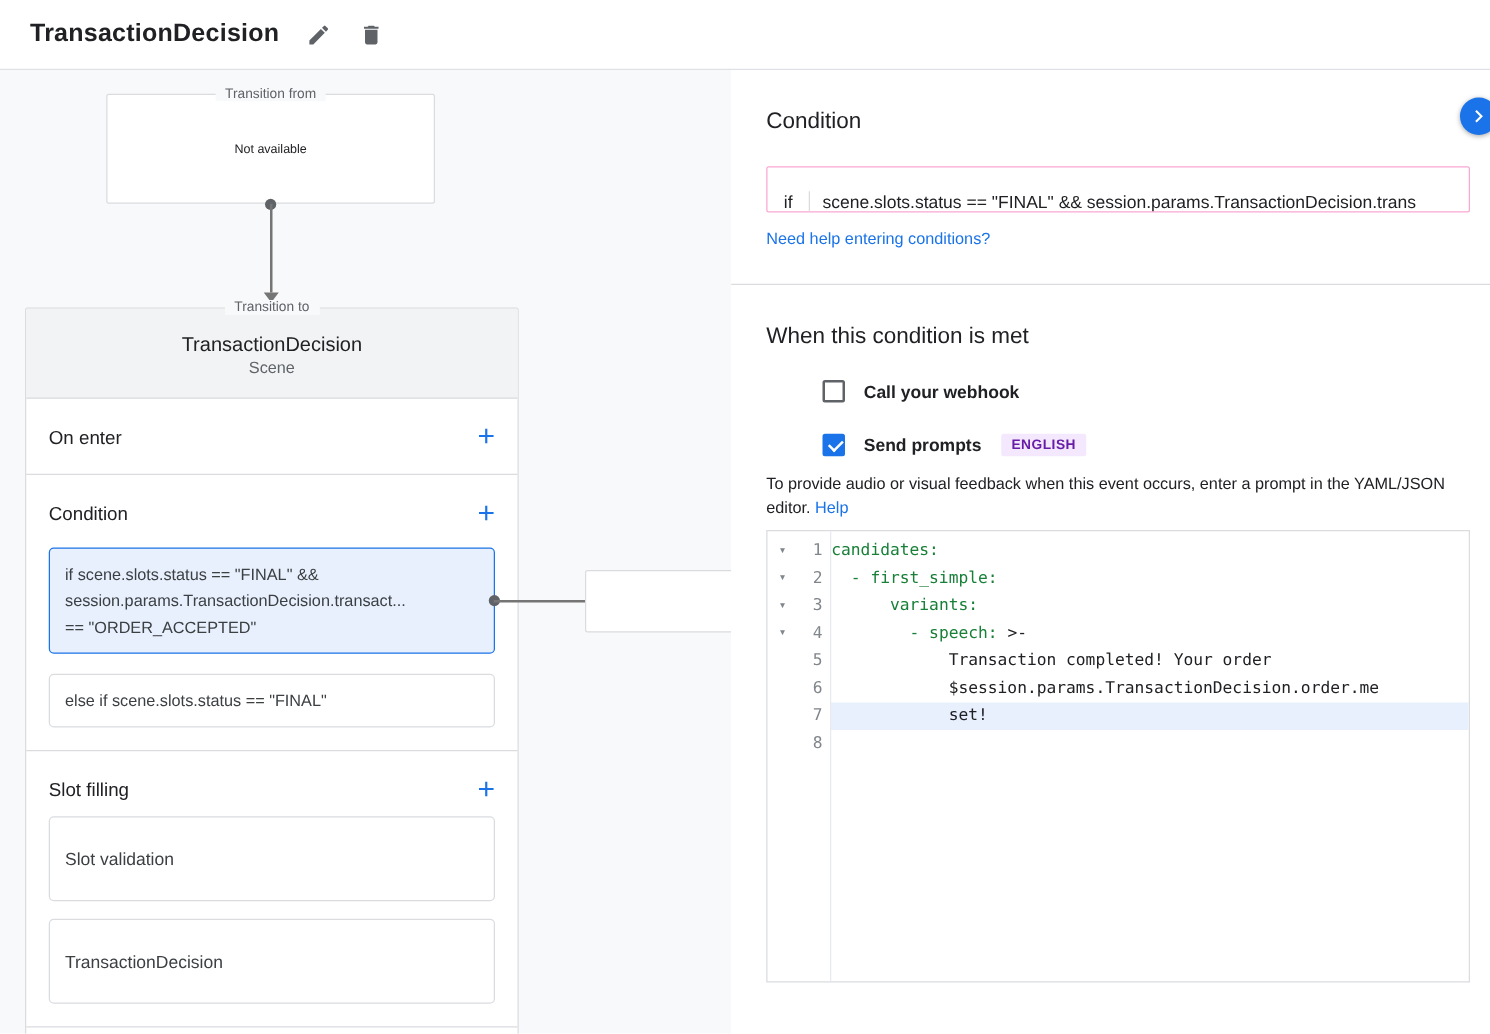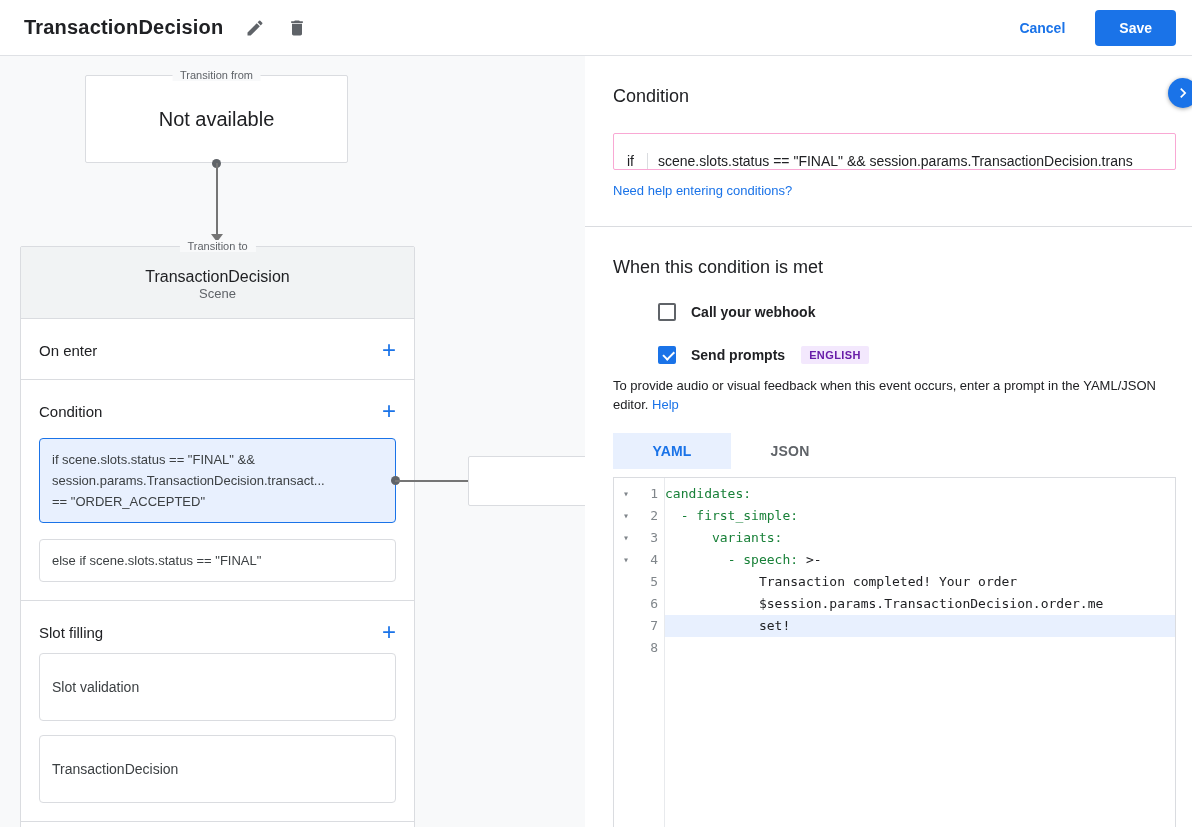--- a/index.html
+++ b/index.html
@@ -24,21 +24,21 @@
 
   .content { display:flex; height:771px; }
 
   
   .left-panel { width:585px; flex:none; background:#f8f9fa; position:relative; overflow:hidden; }
   .box-label { position:absolute; top:-7px; left:50%; transform:translateX(-50%);
                font-size:11px; color:#5f6368; background:#f8f9fa; padding:0 8px; white-space:nowrap; }
   .from-box { position:absolute; left:85px; top:19px; width:263px; height:88px;
               background:#fff; border:1px solid #dadce0; border-radius:2px; }
   .from-content { height:100%; display:flex; align-items:center; justify-content:center;
-                  font-size:20px; color:#202124; }
+                  font-size:10px; color:#202124; }
   .conn-dot-top { position:absolute; left:212px; top:103px; width:9px; height:9px;
                   border-radius:50%; background:#5f6368; }
   .conn-v { position:absolute; left:216px; top:107px; width:2px; height:71px; background:#757575; }
   .conn-arrow { position:absolute; left:211px; top:178px; width:0; height:0;
                 border-left:6px solid transparent; border-right:6px solid transparent;
                 border-top:8px solid #757575; }
 
   .scene-card { position:absolute; left:20px; top:190px; width:395px;
                 background:#fff; border:1px solid #dadce0; border-radius:2px; }
   .card-header { background:#f1f3f4; text-align:center; padding:20px 10px 18px;
@@ -120,24 +120,20 @@
       <svg data-name="pencil-icon" width="20" height="20" viewBox="0 0 24 24" fill="#5f6368">
           <path d="M3 17.25V21h3.75L17.81 9.94l-3.75-3.75L3 17.25zM20.71 7.04c.39-.39.39-1.02 0-1.41l-2.34-2.34a.996.996 0 0 0-1.41 0l-1.83 1.83 3.75 3.75 1.83-1.83z"></path>
         </svg>
     </span>
     <span class="icon-btn" data-name="delete-scene-button">
       <svg data-name="trash-icon" width="20" height="20" viewBox="0 0 24 24" fill="#5f6368">
           <path d="M6 19c0 1.1.9 2 2 2h8c1.1 0 2-.9 2-2V7H6v12zM19 4h-3.5l-1-1h-5l-1 1H5v2h14V4z"></path>
         </svg>
     </span>
   </div>
-  <div class="topbar-right" data-name="topbar-right">
-    <span class="cancel-btn" data-name="cancel-button">Cancel</span>
-    <button class="save-btn" data-name="save-button">Save</button>
-  </div>
 </div>
 
 <div class="content" data-name="main-content">
 
   <div class="left-panel" data-name="scene-diagram">
 
     <div class="from-box" data-name="transition-from-box">
       <span class="box-label" data-name="transition-from-label">Transition from</span>
       <div class="from-content" data-name="transition-from-content">Not available</div>
     </div>
@@ -224,24 +220,20 @@
       <span class="checkbox checked" data-name="send-prompts-checkbox"></span>
       <span class="check-label" data-name="send-prompts-label">Send prompts</span>
       <span class="badge" data-name="language-badge">ENGLISH</span>
     </div>
 
     <div class="desc" data-name="prompt-description">
       <span data-name="description-text">To provide audio or visual feedback when this event occurs, enter a prompt in the YAML/JSON editor.</span>
       <a class="inline-link" data-name="help-link">Help</a>
     </div>
 
-    <div class="tabs" data-name="editor-tabs">
-        <div class="tab active" data-name="tab-yaml">YAML</div>
-        <div class="tab" data-name="tab-json">JSON</div>
-      </div>
 
     <div class="editor" data-name="yaml-editor">
       <div class="gutter-line" data-name="gutter-divider"></div>
       <div data-name="code-lines">
           <div class="code-row" data-name="code-line">
             <span class="fold-cell" data-name="fold-icon">▾</span>
             <span class="num-cell" data-name="line-number">1</span>
             <span class="code-cell" data-name="code-text"><span class="tok-key">candidates:</span></span>
           </div>
           <div class="code-row" data-name="code-line">

